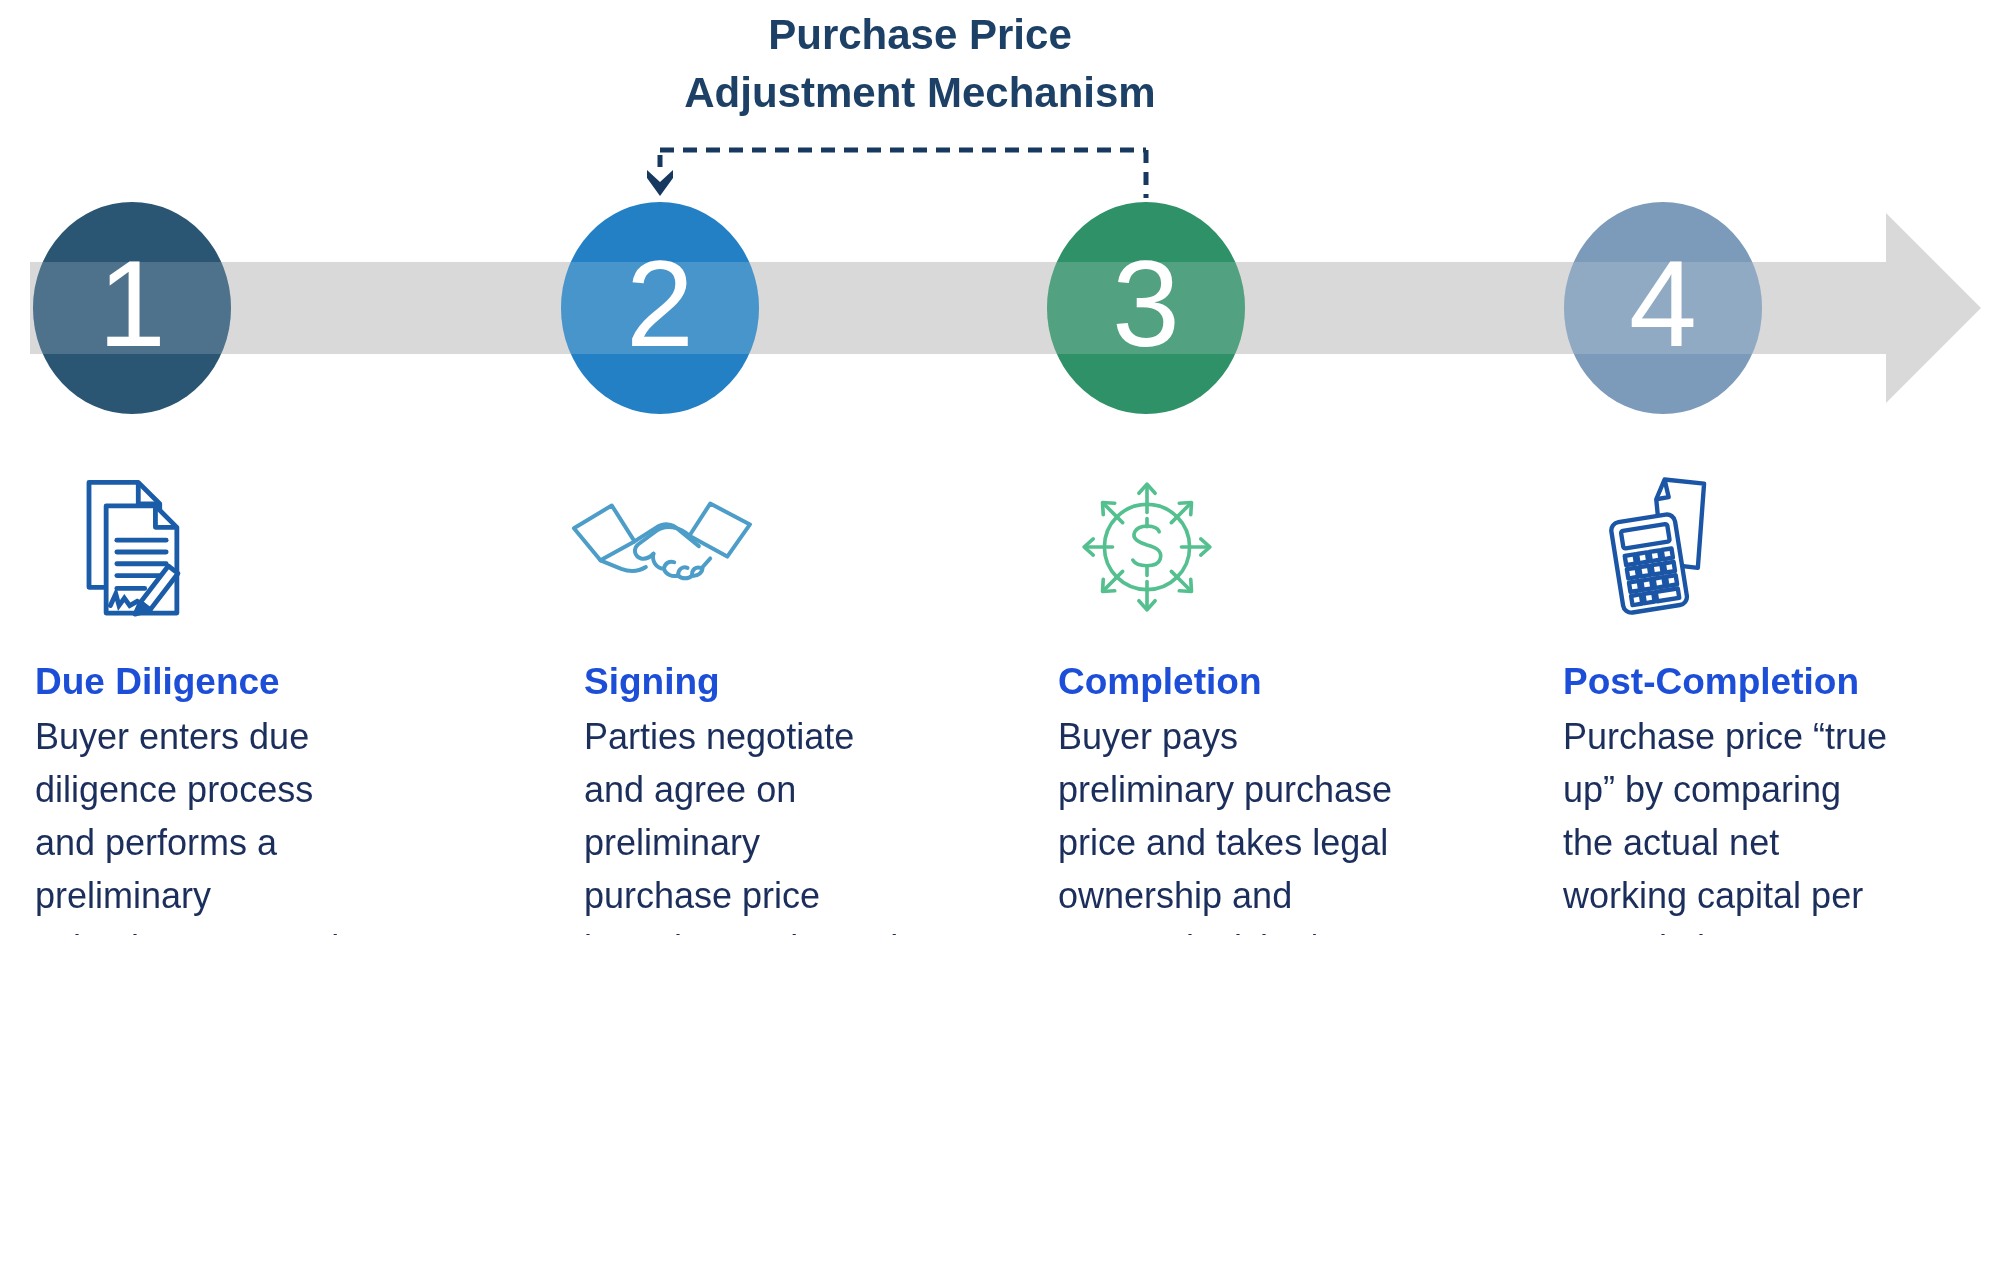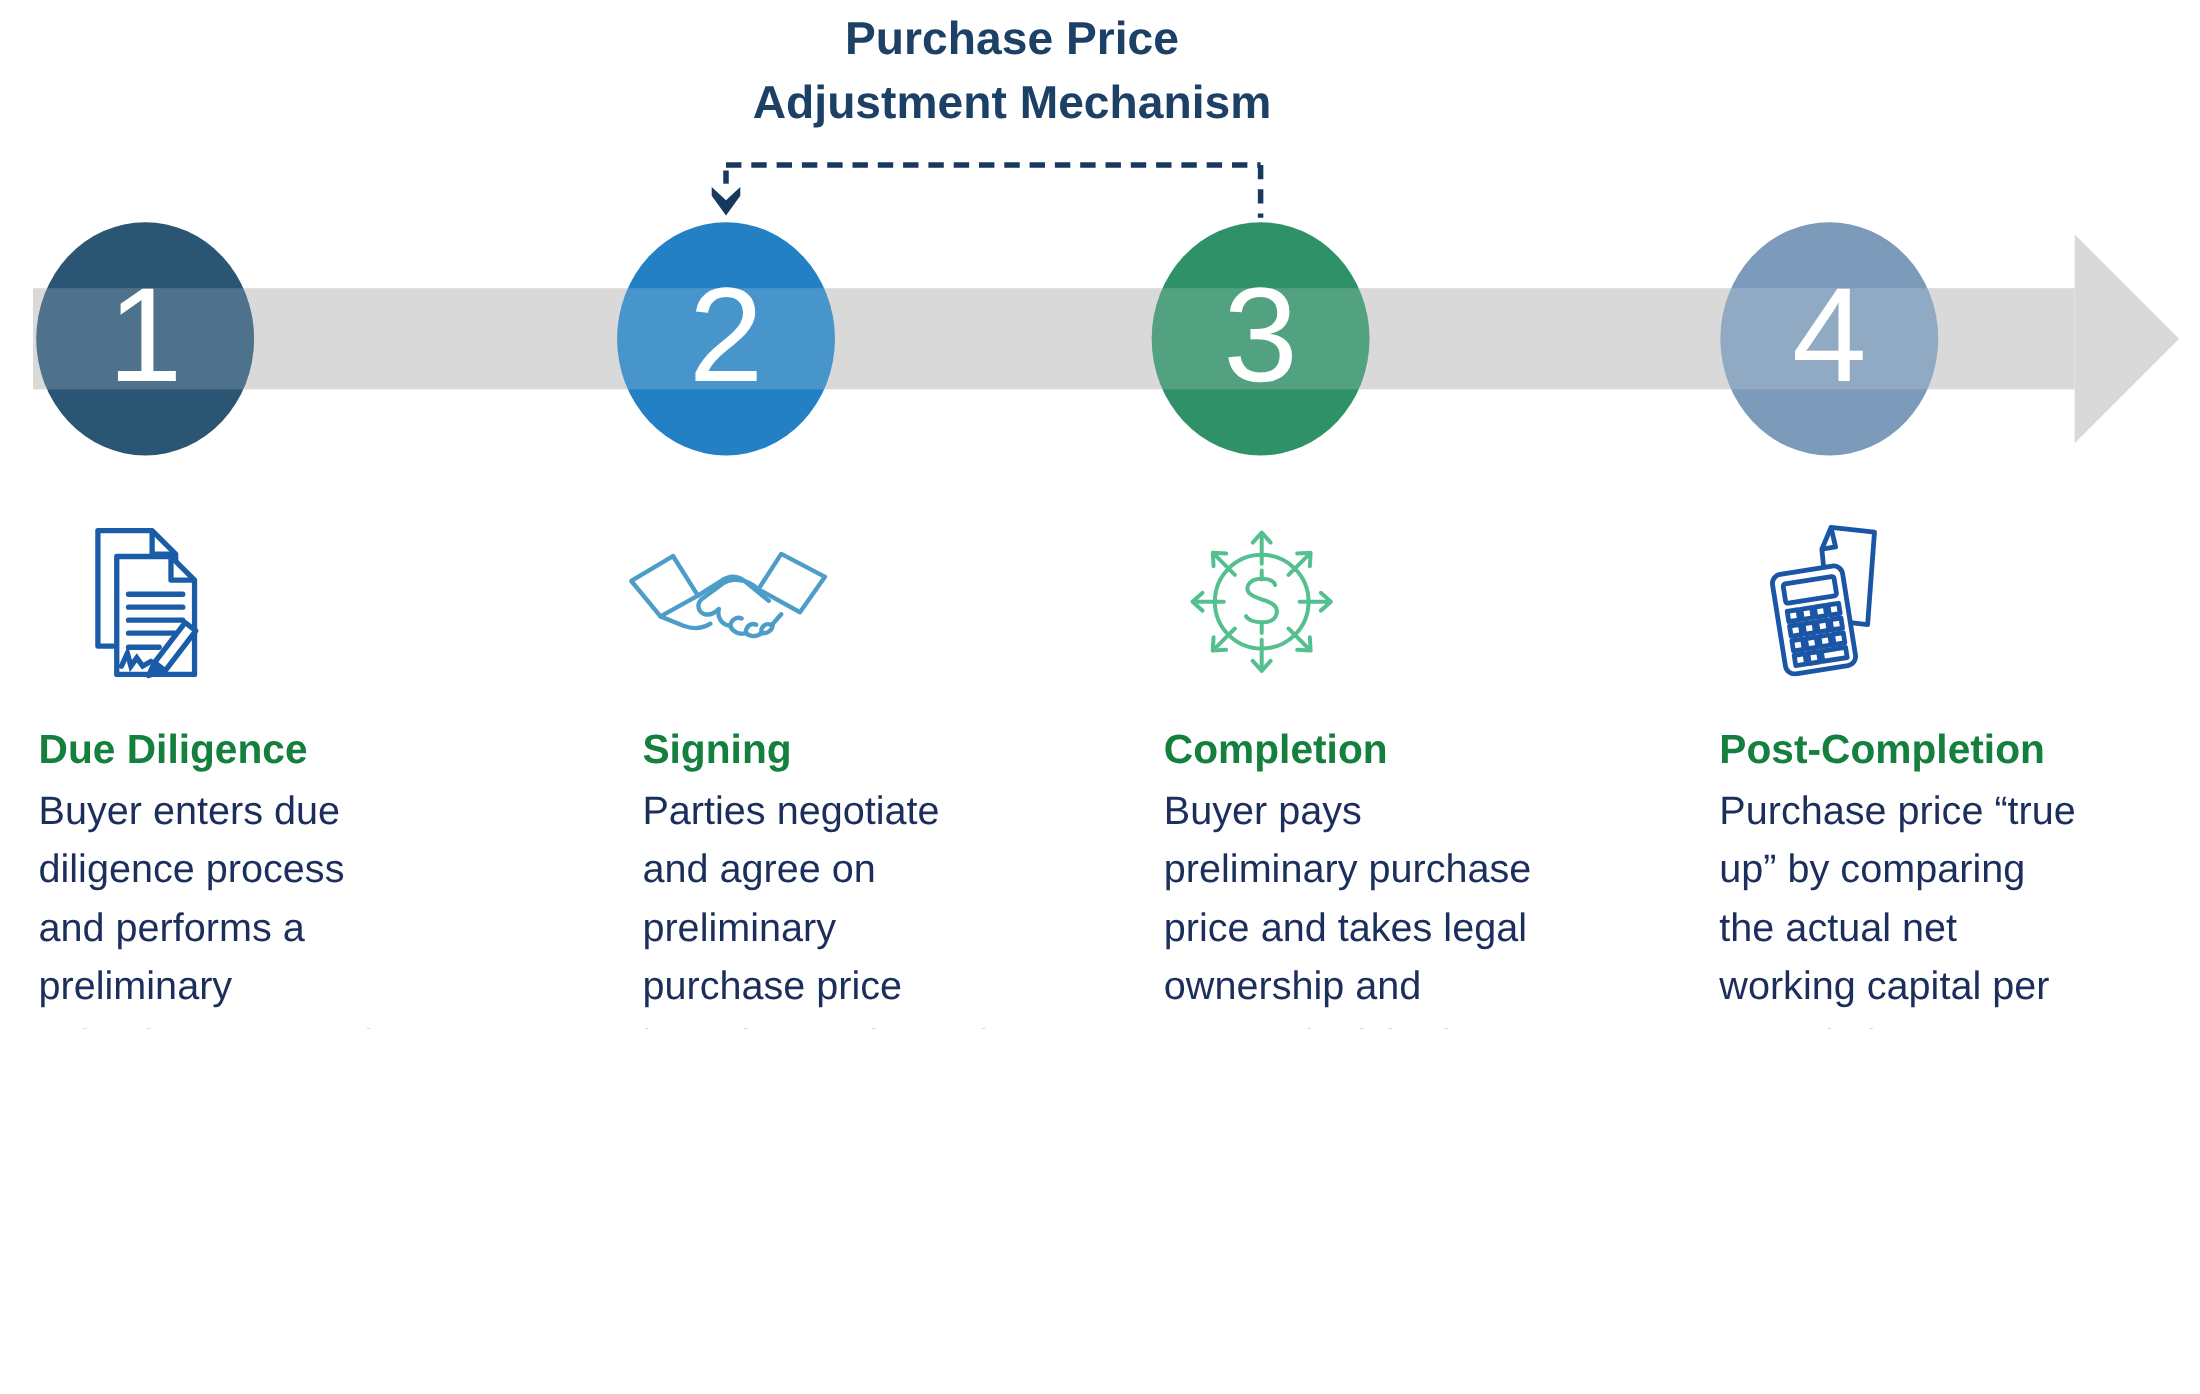--- a/index.html
+++ b/index.html
@@ -28,21 +28,21 @@
   .circle::after{content:"";position:absolute;left:0;right:0;top:60px;height:92px;background:rgba(242,242,242,0.18);}
   .circle .num{color:#ffffff;font-size:122px;font-weight:400;line-height:1;position:relative;z-index:2;transform:translateY(-4px);}
   .c1{left:33px;background:#2A5674;}
   .c2{left:561px;background:#2380C4;}
   .c3{left:1047px;background:#2F9168;}
   .c4{left:1564px;background:#7C9AB9;}
   
   .icon{position:absolute;}
   
   .col{position:absolute;top:655px;width:470px;}
-  .col .h{font-size:37px;font-weight:bold;line-height:53px;color:#15803d;margin:0 0 2px 0;}
+  .col .h{font-size:37px;font-weight:bold;line-height:53px;color:#1d4ed8;margin:0 0 2px 0;}
   .col .b{font-size:36px;line-height:53px;color:#1B2E5C;white-space:pre-line;}
   .col1{left:35px;}
   .col2{left:584px;}
   .col3{left:1058px;}
   .col4{left:1563px;}
 </style>
 </head>
 <body>
 
 <div class="canvas">

